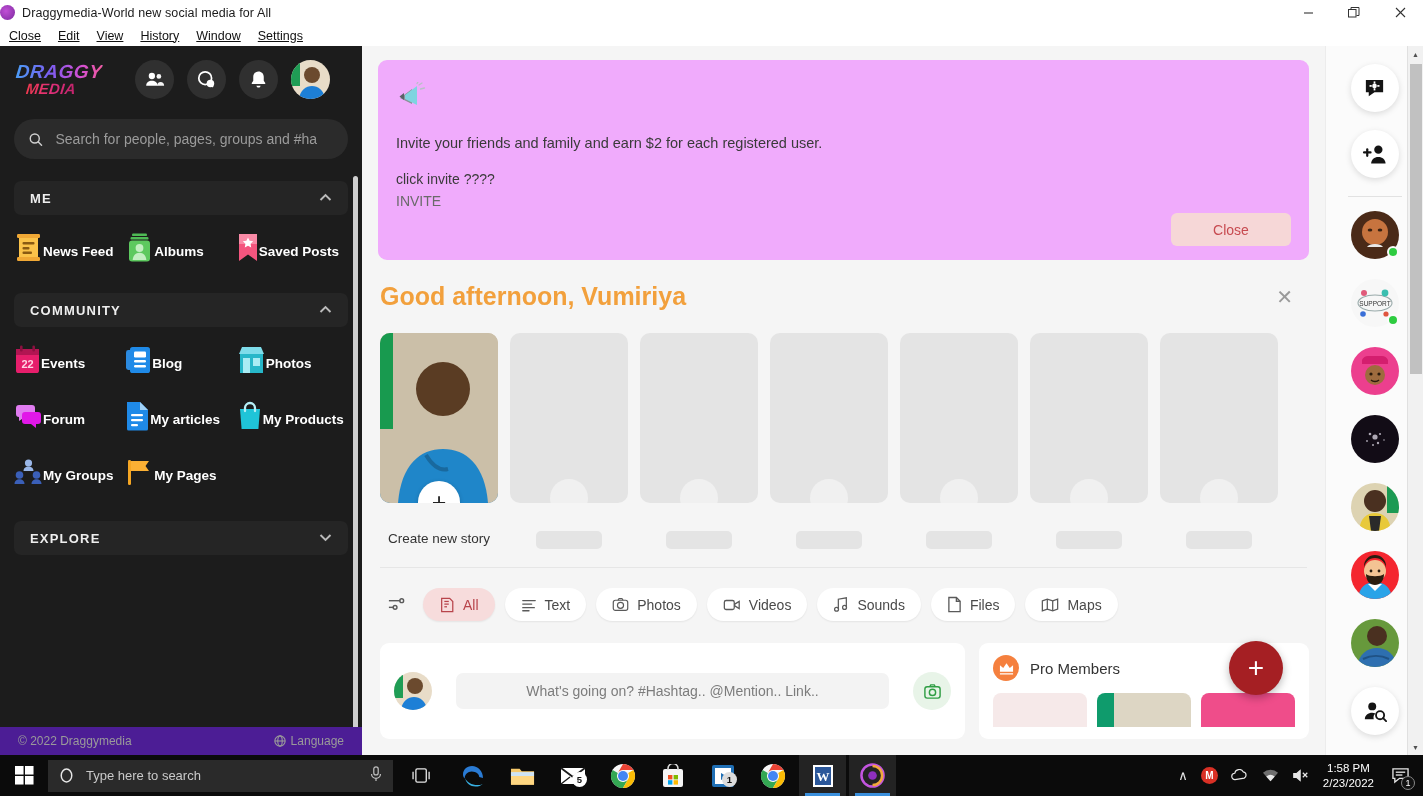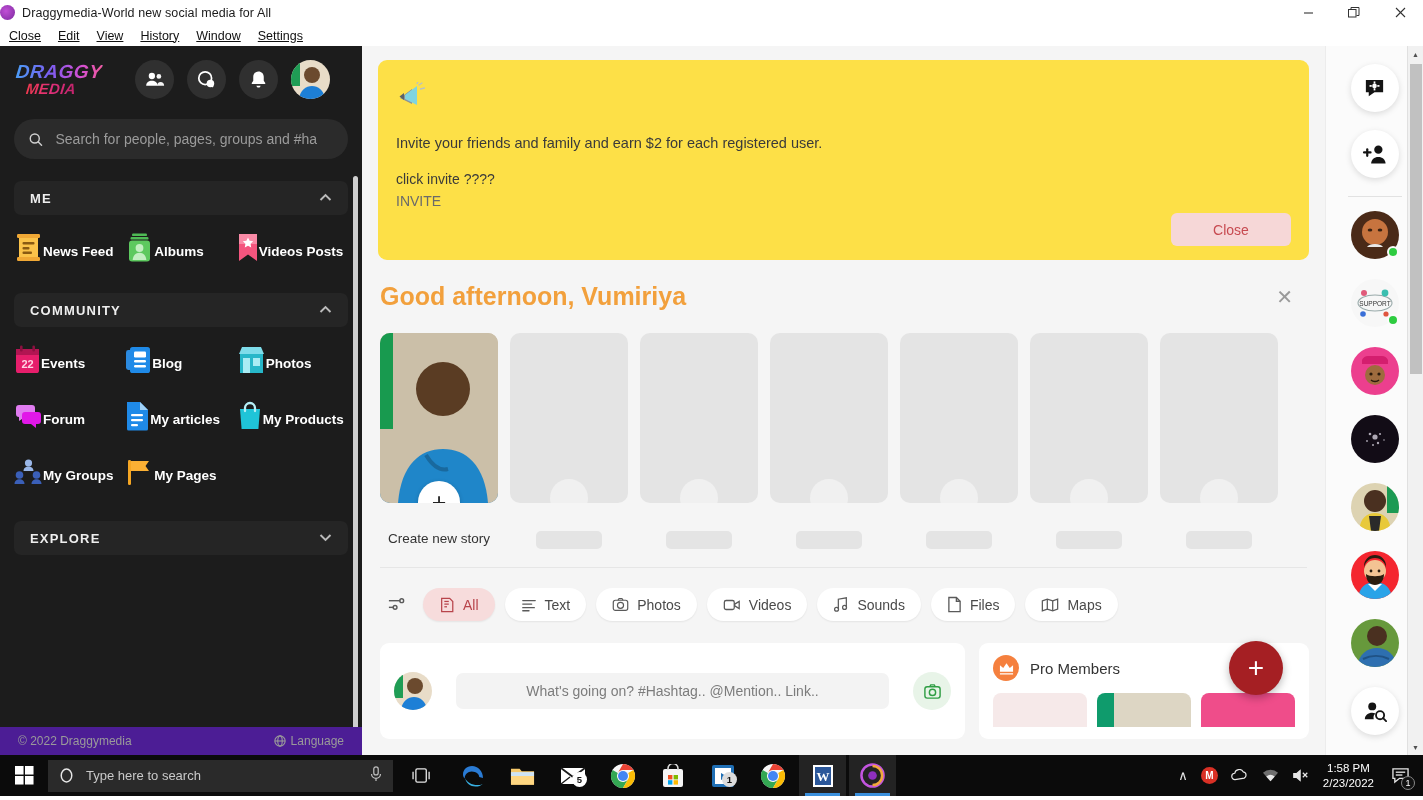--- a/index.html
+++ b/index.html
@@ -67,21 +67,21 @@
   .lsb-foot .lang { margin-left:auto; font-size:12px; color:#9a9a9a; display:flex;
     align-items:center; gap:5px; }
 
   .lsb-scroll { position:absolute; right:4px; top:130px; width:5px; height:560px;
     background:#cfcfcf; border-radius:3px; }
 
   
   .main { flex:1; overflow:hidden; position:relative; background:#f5f5f5;
     padding:14px 16px 0 16px; }
 
-  .card { background:#fde047; border-radius:9px; }
+  .card { background:#f0abfc; border-radius:9px; }
 
   .banner { padding:22px 18px 14px 18px; min-height:200px; position:relative; }
   .banner .bullhorn { font-size:27px; line-height:1; }
   .banner .l1 { margin-top:20px; font-size:14.5px; color:#3a3a3a; }
   .banner .l2 { margin-top:20px; font-size:14px; color:#3a3a3a; }
   .banner .l3 { margin-top:6px; font-size:14px; color:#6a6a6a; }
   .btn-close { position:absolute; right:18px; bottom:14px; width:120px; height:33px;
     background:#f6d7d7; color:#c74a50; border:none; border-radius:6px; font-size:14px;
     font-family:"Liberation Sans",sans-serif; cursor:pointer; }
 
@@ -304,21 +304,21 @@
         <div class="lb">Albums</div>
       </div>
       <div class="gcell">
         <div class="ic">
           <svg width="22" height="30" viewBox="0 0 22 30">
             <path d="M2 1h18v27l-9-6.5L2 28z" fill="#f4557e"></path>
             <path d="M2 1h18v10H2z" fill="#f98aa6"></path>
             <path d="M11 4.5l1.6 3.3 3.6.5-2.6 2.5.6 3.6-3.2-1.7-3.2 1.7.6-3.6L5.8 8.3l3.6-.5z" fill="#fff"></path>
           </svg>
         </div>
-        <div class="lb">Videos Posts</div>
+        <div class="lb">Saved Posts</div>
       </div>
     </div>
 
     <div class="sec-head">
       <div class="t">COMMUNITY</div>
       <div class="chev">
         <svg width="13" height="9" viewBox="0 0 13 9" fill="none" stroke="#bbb" stroke-width="1.9">
             <polyline points="1.5,7 6.5,2 11.5,7"></polyline>
           </svg>
       </div>

